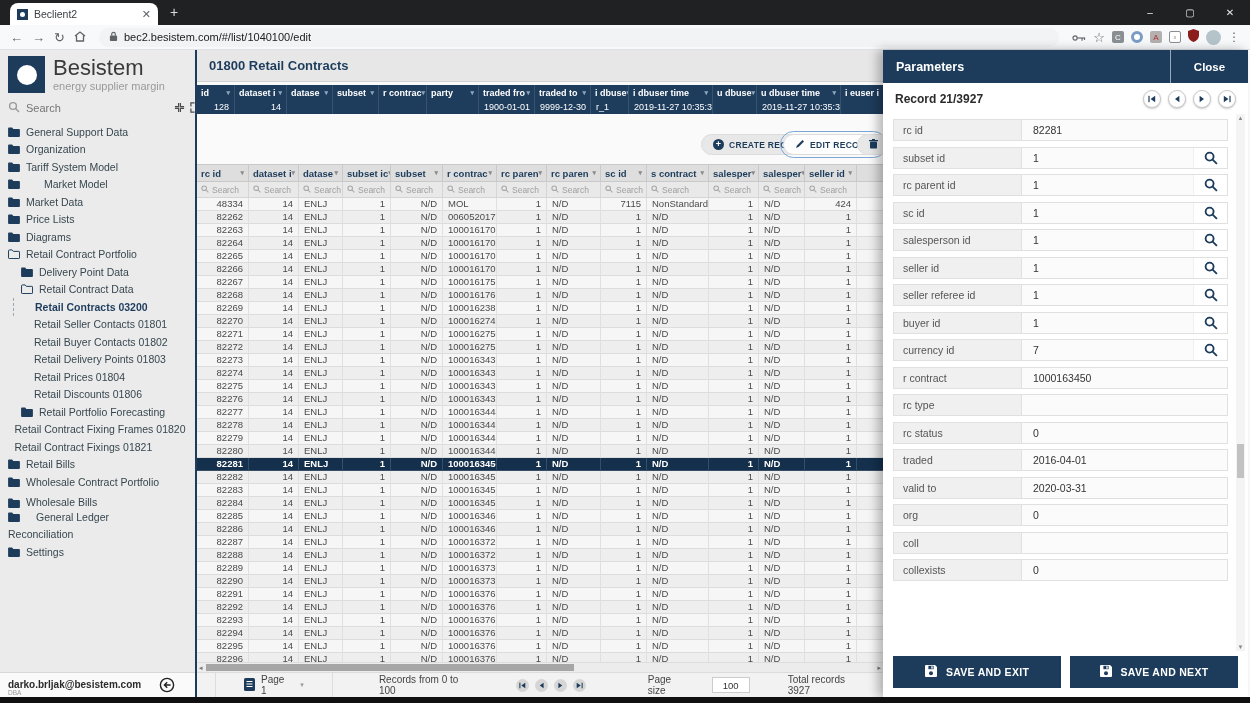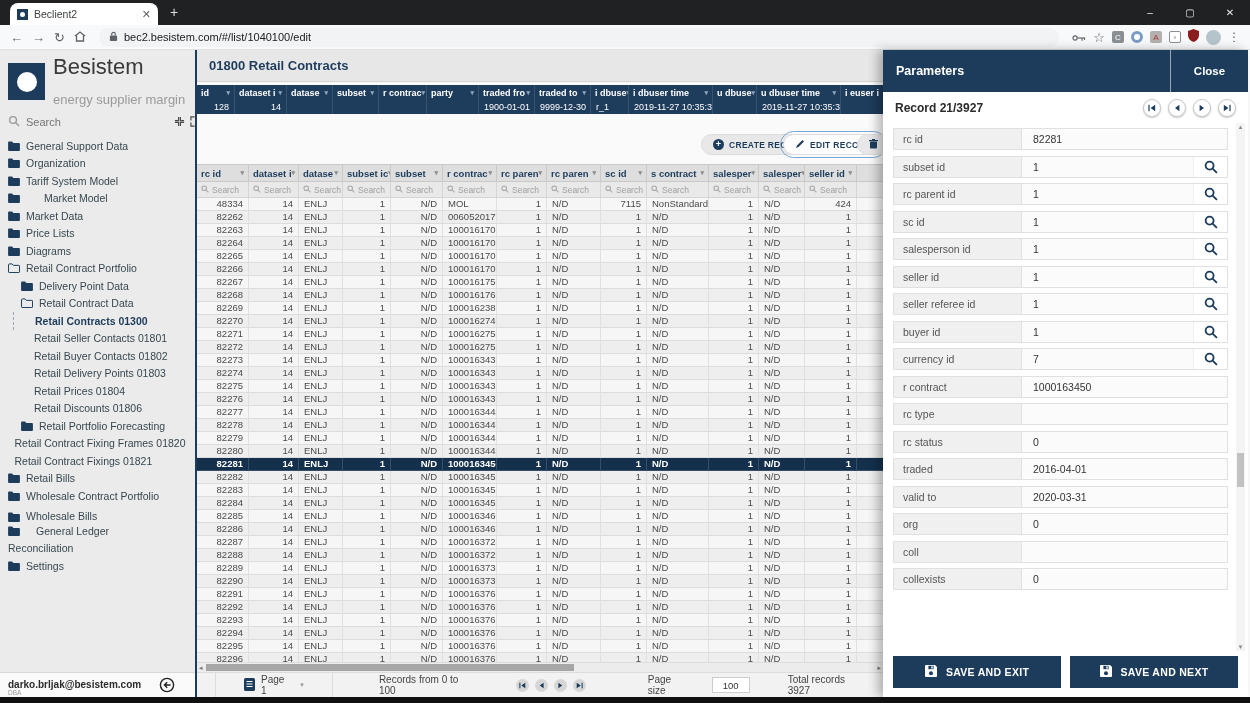--- a/index.html
+++ b/index.html
@@ -23,21 +23,21 @@
 .avatar{width:15px;height:15px;border-radius:50%;background:#b5c4cb}
 .menu-dots{color:#5f6368;font-size:12px}
 
 .app{display:flex;height:647px}
 
 .sidebar{width:197px;background:#ebebeb;border-right:2px solid #1d3c5c;display:flex;flex-direction:column}
 .logo-row{display:flex;align-items:center;gap:8px;padding:6px 8px 4px}
 .logo-sq{width:37px;height:37px;background:#1d3c5c;display:flex;align-items:center;justify-content:center}
 .logo-circle{width:20px;height:20px;background:#fff;border-radius:50%}
 .brand-name{font-size:22px;color:#3a3a3a;line-height:1}
-.brand-tag{font-size:13px;color:#9a9a9a;margin-top:14px}
+.brand-tag{font-size:11px;color:#9a9a9a;margin-top:1px}
 .side-search{display:flex;align-items:center;gap:6px;padding:0 8px;height:22px}
 .side-search input{flex:1;border:none;background:transparent;outline:none;font-size:11px;color:#555;font-family:"Liberation Sans",sans-serif}
 .ss-icons{display:flex;align-items:center;gap:5px}
 .tree{flex:1;overflow:hidden;padding-top:4px}
 .tree-item{display:flex;align-items:center;gap:6px;height:17.5px;font-size:10.5px;color:#37474f;cursor:pointer;white-space:nowrap}
 .tree-item .tree-icon{display:inline-flex;flex:0 0 auto}
 .tree-item.selected .tree-label{font-weight:bold;color:#1d3c5c}
 .tree-item.selected{border-left:1px dashed #9aa7b3;margin-left:13px}
 .user-row{height:25px;background:#fafafa;border-top:1px solid #d8d8d8;display:flex;align-items:center;padding:0 8px;position:relative}
 .user-email{font-size:10px;font-weight:bold;color:#2b2b2b;line-height:1}
@@ -76,21 +76,21 @@
 .hs-arrow{position:absolute;top:0;font-size:7px;color:#777;line-height:10px}
 
 .pagbar{height:25px;background:#f2f2f2;border-top:1px solid #dcdcdc;display:flex;align-items:center;font-size:10px;color:#444;flex:0 0 auto}
 .pag-group{display:flex;align-items:center;gap:6px;padding:0 28px;height:100%}
 .pag-sep{border-left:1px solid #ddd;border-right:1px solid #ddd}
 .pag-caret{color:#999;font-size:7px;margin-left:10px}
 .circle-sm{width:13px;height:13px;border-radius:50%;background:#d6d6d6;display:inline-flex;align-items:center;justify-content:center;cursor:pointer}
 .psize-input{width:38px;height:16px;background:#fff;border:1px solid #ccc;font-size:9.5px;color:#333;text-align:center;font-family:"Liberation Sans",sans-serif}
 
 .panel{width:365px;background:#fff;display:flex;flex-direction:column;box-shadow:-5px 0 10px rgba(0,0,0,.28);position:relative;z-index:5}
-.panel-head{height:42px;background:#1d3c5c;display:flex;align-items:stretch;flex:0 0 auto}
+.panel-head{height:33px;background:#1d3c5c;display:flex;align-items:stretch;flex:0 0 auto}
 .panel-title{font-size:12.5px;font-weight:bold;color:#fff;display:flex;align-items:center;padding-left:13px}
 .panel-close{margin-left:auto;width:78px;border-left:1px solid rgba(255,255,255,.55);color:#fff;font-size:11.5px;font-weight:bold;display:flex;align-items:center;justify-content:center;cursor:pointer}
 .record-row{height:31px;display:flex;align-items:center;padding:0 12px;flex:0 0 auto}
 .record-label{font-size:12px;font-weight:bold;color:#2b2b2b}
 .rec-nav{margin-left:auto;display:flex;gap:7px}
 .circle-btn{width:18px;height:18px;border-radius:50%;background:#fff;border:1px solid #c9c9c9;box-shadow:0 1px 2px rgba(0,0,0,.22);display:inline-flex;align-items:center;justify-content:center;cursor:pointer}
 .fields{flex:1;overflow:hidden;padding:5px 20px 0 10px;position:relative}
 .field-row{display:flex;height:22px;margin-bottom:5.5px;border:1px solid #e0e0e0;background:#fff}
 .f-label{width:128px;background:#f0f0f0;border-right:1px solid #e0e0e0;font-size:10.5px;color:#555;display:flex;align-items:center;padding-left:9px;white-space:nowrap}
 .f-value{flex:1;font-size:10.5px;color:#333;display:flex;align-items:center;padding-left:11px;background:#fbfbfb;white-space:nowrap;overflow:hidden}
@@ -283,21 +283,21 @@
         </div>
         <div class="tree-item" style="padding-left: 21px;">
           <span class="tree-icon">
             <svg width="12" height="10" viewBox="0 0 13 11">
               <path d="M.5 2 Q.5 1 1.5 1 H4.4 L5.8 2.6 H11.8 Q12.6 2.6 12.6 3.4 V9.8 Q12.6 10.5 11.8 10.5 H1.3 Q.5 10.5 .5 9.8 Z" fill="none" stroke="#1d3c5c" stroke-width="1.1"></path>
             </svg>
           </span>
           <span class="tree-label">Retail Contract Data</span>
         </div>
         <div class="tree-item selected" style="padding-left: 21px;">
-          <span class="tree-label">Retail Contracts 01300</span>
+          <span class="tree-label">Retail Contracts 03200</span>
         </div>
         <div class="tree-item" style="padding-left: 34px;">
           <span class="tree-label">Retail Seller Contacts 01801</span>
         </div>
         <div class="tree-item" style="padding-left: 34px;">
           <span class="tree-label">Retail Buyer Contacts 01802</span>
         </div>
         <div class="tree-item" style="padding-left: 34px;">
           <span class="tree-label">Retail Delivery Points 01803</span>
         </div>

